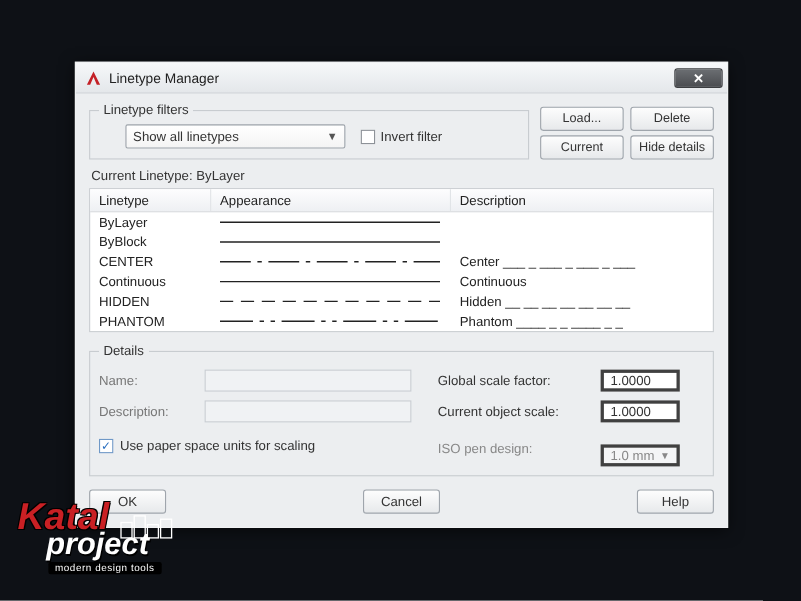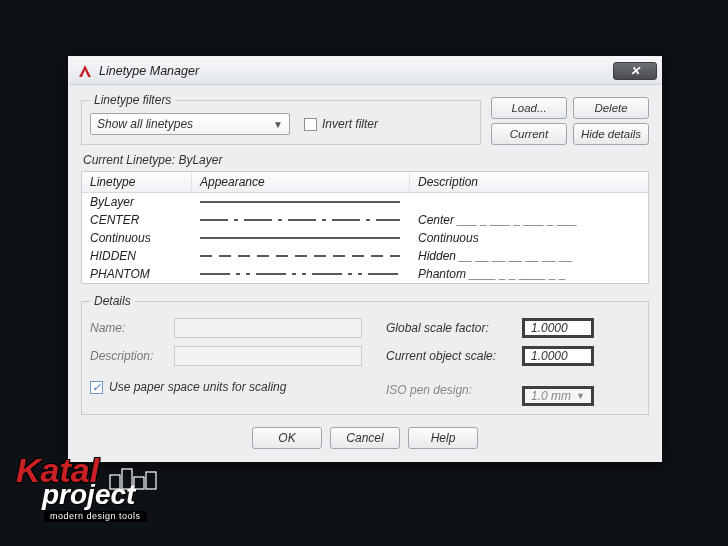--- a/index.html
+++ b/index.html
@@ -12,21 +12,20 @@
     position: relative;
     overflow: hidden;
   }
   .dialog {
     position: absolute;
     left: 68px; top: 56px;
     width: 594px;
     background: #eceef0;
     border: 1px solid rgba(255,255,255,0.25);
     box-shadow: 0 3px 14px rgba(0,0,0,0.6);
-    font-style: italic;
   }
   .titlebar {
     height: 28px;
     background: linear-gradient(#f6f8fa, #e4e7ea);
     border-bottom: 1px solid #cfd3d7;
     display: flex; align-items: center;
     padding: 0 4px 0 8px;
   }
   .titlebar .app-icon {
     width: 16px; height: 16px; margin-right: 6px;
@@ -49,21 +48,21 @@
   
   .top-row { display: flex; gap: 10px; }
   .filters-group {
     flex: 1;
   }
   fieldset {
     border: 1px solid #c8ccd0;
     padding: 6px 8px 8px 8px;
   }
   legend { padding: 0 4px; font-size: 12px; color: #333; }
-  .filter-inner { display: flex; align-items: center; gap: 14px; }
+  .filter-inner { display: flex; align-items: center; gap: 14px; margin-left: 24px; }
   .dropdown {
     width: 200px; height: 22px;
     background: linear-gradient(#fff,#f4f4f4);
     border: 1px solid #9fa5ac;
     border-radius: 2px;
     display: flex; align-items: center;
     padding: 0 6px;
     justify-content: space-between;
     font-size: 12px;
   }
@@ -127,21 +126,21 @@
 
   
   .details {
     margin-top: 10px;
   }
   .details-grid {
     display: flex; gap: 24px;
     padding-top: 4px;
   }
   .leftcol, .rightcol { display: flex; flex-direction: column; gap: 8px; }
-  .field { display: flex; align-items: center; gap: 8px; }
+  .field { display: flex; align-items: center; gap: 20px; }
   .label { color: #777; font-size: 12px; width: 76px; }
   .rlabel { color: #333; font-size: 12px; width: 128px; }
   .rlabel.disabled { color: #888; }
   .textfield {
     width: 188px; height: 20px;
     background: #f0f2f4; border: 1px solid #c9cdd2;
     padding: 0 6px; font-size: 12px;
   }
   .numfield {
     width: 72px; height: 20px;
@@ -149,21 +148,21 @@
     padding: 0 6px; font-size: 12px;
     display: flex; align-items: center;
   }
   .numfield.dropdown-style {
     justify-content: space-between; color: #888; background: #f4f5f6; margin-top: 12px;
   }
   .use-paper { display: flex; align-items: center; gap: 6px; margin-top: 6px; }
 
   
   .footer {
-    display: flex; justify-content: center; gap: 8px;
+    display: flex; justify-content: space-between; gap: 8px;
     margin-top: 12px;
   }
   .footer .btn { width: 70px; }
 
   
   .wm {
     position: absolute;
     left: 16px; bottom: 24px;
     color: #fff;
     line-height: 1;
@@ -238,20 +237,31 @@
 
     <div class="list-wrap">
       <div class="list-head">
         <div class="col lt">Linetype</div>
         <div class="col ap">Appearance</div>
         <div class="col de">Description</div>
       </div>
       <div class="list-body" id="list-body">
           <div class="row">
             <div class="col lt">ByLayer</div>
+            <div class="col ap">
+              <div class="appearance-line">
+                <svg>
+                  <line x1="0" y1="3" x2="200" y2="3" stroke="#222" stroke-width="1.3"></line>
+                </svg>
+              </div>
+            </div>
+            <div class="col de"></div>
+          </div>
+          <div class="row">
+            <div class="col lt">ByBlock</div>
             <div class="col ap">
               <div class="appearance-line">
                 <svg>
                   <line x1="0" y1="3" x2="200" y2="3" stroke="#222" stroke-width="1.3"></line>
                 </svg>
               </div>
             </div>
             <div class="col de"></div>
           </div>
           <div class="row">

